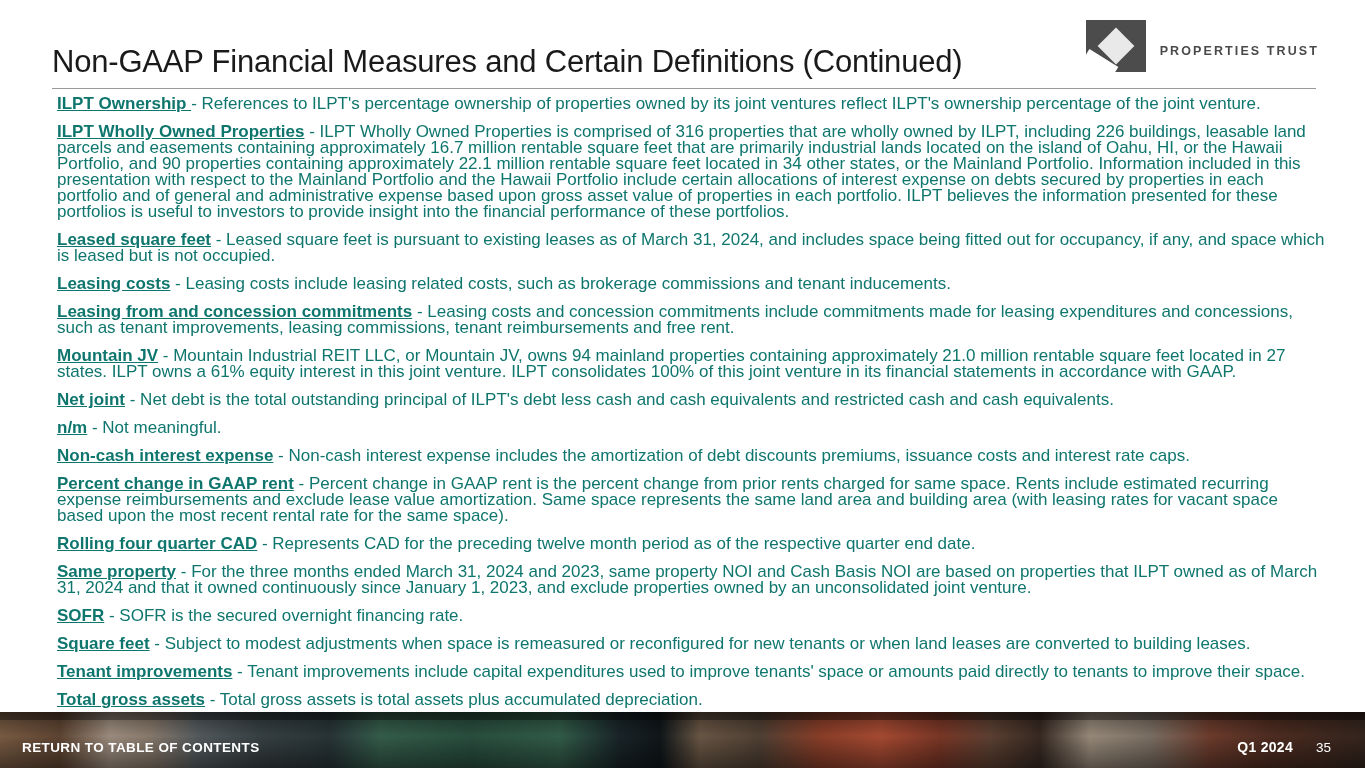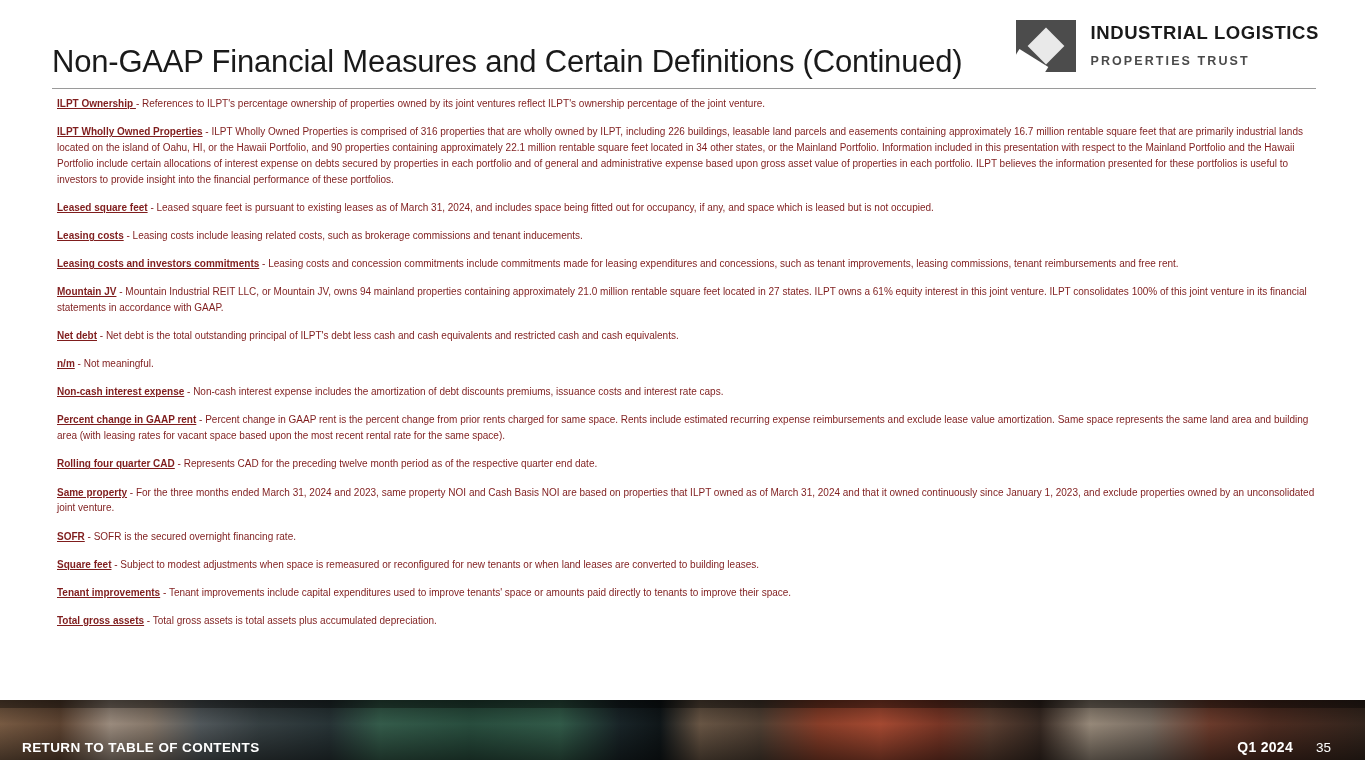--- a/index.html
+++ b/index.html
@@ -98,38 +98,38 @@
   }
 
   
   .content {
     position: absolute;
     left: 57px;
     top: 96px;
     width: 1268px;
   }
   .definition {
-    font-size: 10px;
+    font-size: 17px;
     line-height: 15.9px;
-    color: #7f1d1d;
+    color: #0f766e;
     margin-bottom: 12.2px;
     text-align: left;
   }
   .definition .term {
     font-weight: bold;
     text-decoration: underline;
   }
 
   
   .footer {
     position: absolute;
     left: 0;
     bottom: 0;
     width: 1365px;
-    height: 68px;
+    height: 56px;
     overflow: hidden;
   }
   .footer-photo {
     position: absolute;
     left: 0;
     top: 0;
     width: 1365px;
     height: 60px;
     background:
       linear-gradient(180deg, rgba(0,0,0,0.45) 0%, rgba(0,0,0,0.15) 40%, rgba(0,0,0,0.55) 100%),
@@ -186,36 +186,35 @@
 
   <div class="header">
     <div class="title">Non-GAAP Financial Measures and Certain Definitions (Continued)</div>
 
     <div class="logo-wrap">
       <div class="logo-mark">
         <div class="diamond"></div>
         <div class="cut"></div>
       </div>
       <div class="logo-text">
-        <div class="logo-line1">INDUSTRIAL LOGISTICS</div>
         <div class="logo-line2">PROPERTIES TRUST</div>
       </div>
     </div>
 
     <div class="header-rule"></div>
   </div>
 
   <div class="content">
       <div class="definition"><span class="term">ILPT Ownership </span><span>- References to ILPT's percentage ownership of properties owned by its joint ventures reflect ILPT's ownership percentage of the joint venture.</span></div>
       <div class="definition"><span class="term">ILPT Wholly Owned Properties</span><span> - ILPT Wholly Owned Properties is comprised of 316 properties that are wholly owned by ILPT, including 226 buildings, leasable land parcels and easements containing approximately 16.7 million rentable square feet that are primarily industrial lands located on the island of Oahu, HI, or the Hawaii Portfolio, and 90 properties containing approximately 22.1 million rentable square feet located in 34 other states, or the Mainland Portfolio. Information included in this presentation with respect to the Mainland Portfolio and the Hawaii Portfolio include certain allocations of interest expense on debts secured by properties in each portfolio and of general and administrative expense based upon gross asset value of properties in each portfolio. ILPT believes the information presented for these portfolios is useful to investors to provide insight into the financial performance of these portfolios.</span></div>
       <div class="definition"><span class="term">Leased square feet</span><span> - Leased square feet is pursuant to existing leases as of March 31, 2024, and includes space being fitted out for occupancy, if any, and space which is leased but is not occupied.</span></div>
       <div class="definition"><span class="term">Leasing costs</span><span> - Leasing costs include leasing related costs, such as brokerage commissions and tenant inducements.</span></div>
-      <div class="definition"><span class="term">Leasing costs and investors commitments</span><span> - Leasing costs and concession commitments include commitments made for leasing expenditures and concessions, such as tenant improvements, leasing commissions, tenant reimbursements and free rent.</span></div>
+      <div class="definition"><span class="term">Leasing from and concession commitments</span><span> - Leasing costs and concession commitments include commitments made for leasing expenditures and concessions, such as tenant improvements, leasing commissions, tenant reimbursements and free rent.</span></div>
       <div class="definition"><span class="term">Mountain JV</span><span> - Mountain Industrial REIT LLC, or Mountain JV, owns 94 mainland properties containing approximately 21.0 million rentable square feet located in 27 states. ILPT owns a 61% equity interest in this joint venture. ILPT consolidates 100% of this joint venture in its financial statements in accordance with GAAP.</span></div>
-      <div class="definition"><span class="term">Net debt</span><span> - Net debt is the total outstanding principal of ILPT's debt less cash and cash equivalents and restricted cash and cash equivalents.</span></div>
+      <div class="definition"><span class="term">Net joint</span><span> - Net debt is the total outstanding principal of ILPT's debt less cash and cash equivalents and restricted cash and cash equivalents.</span></div>
       <div class="definition"><span class="term">n/m</span><span> - Not meaningful.</span></div>
       <div class="definition"><span class="term">Non-cash interest expense</span><span> - Non-cash interest expense includes the amortization of debt discounts premiums, issuance costs and interest rate caps.</span></div>
       <div class="definition"><span class="term">Percent change in GAAP rent</span><span> - Percent change in GAAP rent is the percent change from prior rents charged for same space. Rents include estimated recurring expense reimbursements and exclude lease value amortization. Same space represents the same land area and building area (with leasing rates for vacant space based upon the most recent rental rate for the same space).</span></div>
       <div class="definition"><span class="term">Rolling four quarter CAD</span><span> - Represents CAD for the preceding twelve month period as of the respective quarter end date.</span></div>
       <div class="definition"><span class="term">Same property</span><span> - For the three months ended March 31, 2024 and 2023, same property NOI and Cash Basis NOI are based on properties that ILPT owned as of March 31, 2024 and that it owned continuously since January 1, 2023, and exclude properties owned by an unconsolidated joint venture.</span></div>
       <div class="definition"><span class="term">SOFR</span><span> - SOFR is the secured overnight financing rate.</span></div>
       <div class="definition"><span class="term">Square feet</span><span> - Subject to modest adjustments when space is remeasured or reconfigured for new tenants or when land leases are converted to building leases.</span></div>
       <div class="definition"><span class="term">Tenant improvements</span><span> - Tenant improvements include capital expenditures used to improve tenants' space or amounts paid directly to tenants to improve their space.</span></div>
       <div class="definition"><span class="term">Total gross assets</span><span> - Total gross assets is total assets plus accumulated depreciation.</span></div>
     </div>

